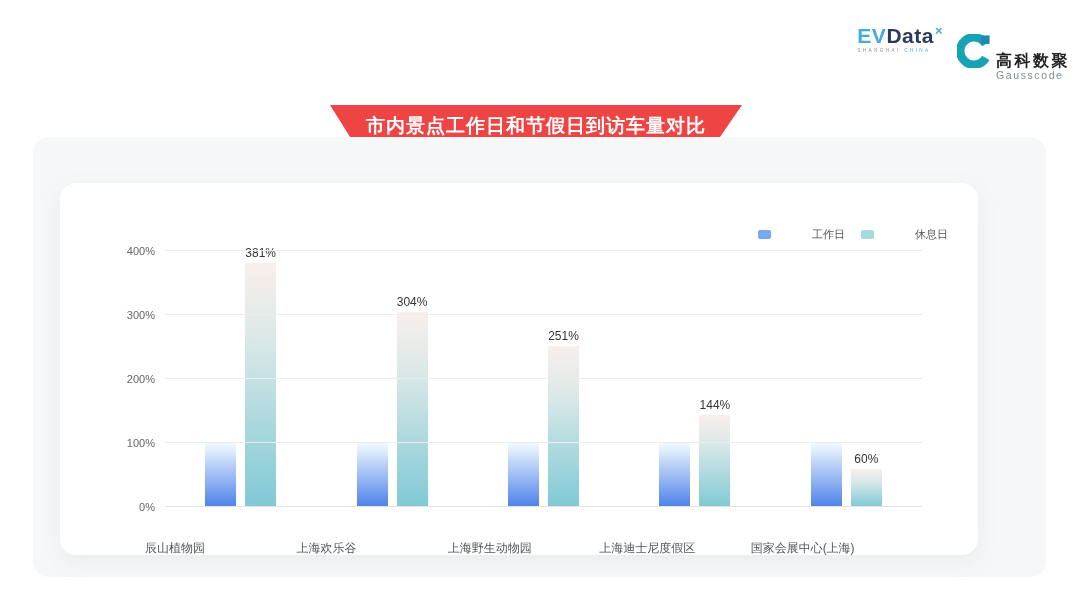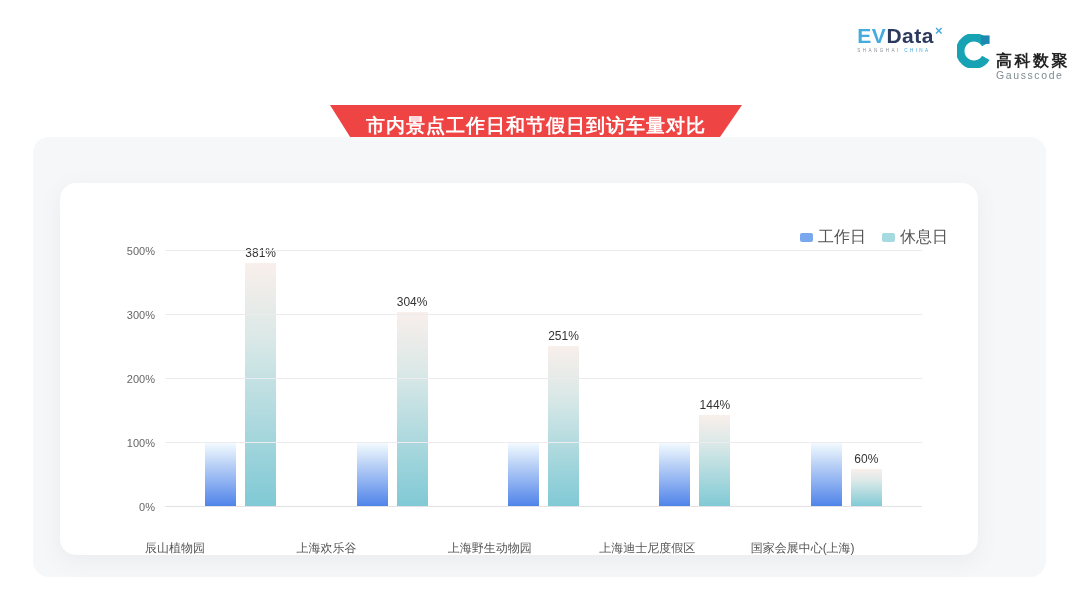--- a/index.html
+++ b/index.html
@@ -30,21 +30,21 @@
   
   .panel { position:absolute; left:33px; top:137px; width:1013px; height:440px;
            background:#f6f7f9; border-radius:16px; }
   .card { position:absolute; left:27px; top:46px; width:918px; height:372px;
           background:#ffffff; border-radius:16px; box-shadow:0 6px 22px rgba(90,100,120,0.08); }
 
   
   .legend { position:absolute; top:44px; right:30px; display:flex; align-items:center; gap:16px; }
   .legend-item { display:flex; align-items:center; gap:5px; cursor:pointer; }
   .swatch { width:13px; height:9px; border-radius:2px; display:inline-block; }
-  .legend-label { font-size:16px; color:#555; }
+  .legend-label { font-size:11px; color:#555;margin-left:36px; }
 
   
   .y-axis { position:absolute; left:0; top:68px; width:95px; height:256px; }
   .ytick { position:absolute; right:0; font-size:11px; color:#666; line-height:14px; }
   .plot { position:absolute; left:105px; top:68px; width:757px; height:256px; }
   .gridline { position:absolute; left:0; right:0; height:1px; background:#ececee; }
   .gridline.axisline { background:#e2e2e6; }
   .groups { position:relative; display:flex; height:100%; }
   .group { flex:1; position:relative; display:flex; align-items:flex-end; justify-content:center; gap:9px; }
   .col { display:flex; flex-direction:column; align-items:center; justify-content:flex-end; }
@@ -91,21 +91,21 @@
           <span class="swatch" style="background: rgb(165, 219, 224);"></span>
           <span class="legend-label">休息日</span>
         </div>
       </div>
 
       <div class="y-axis">
           <div class="ytick" style="bottom: -7px;">0%</div>
           <div class="ytick" style="bottom: 57px; margin-top: 36px;">100%</div>
           <div class="ytick" style="bottom: 121px; margin-top: 42px;">200%</div>
           <div class="ytick" style="bottom: 185px;">300%</div>
-          <div class="ytick" style="bottom: 249px;">500%</div>
+          <div class="ytick" style="bottom: 249px;">400%</div>
         </div>
       <div class="plot">
         <div class="groups">
             <div class="group">
               <div class="col">
                 <div class="bar" style="height: 64px; background: linear-gradient(rgb(242, 250, 254) 0%, rgb(77, 130, 233) 100%);"></div>
               </div>
               <div class="col">
                 <div class="bar-value">381%</div>
                 <div class="bar" style="height: 243.84px; background: linear-gradient(rgb(249, 239, 235) 0%, rgb(217, 232, 231) 32%, rgb(127, 201, 213) 100%);"></div>

